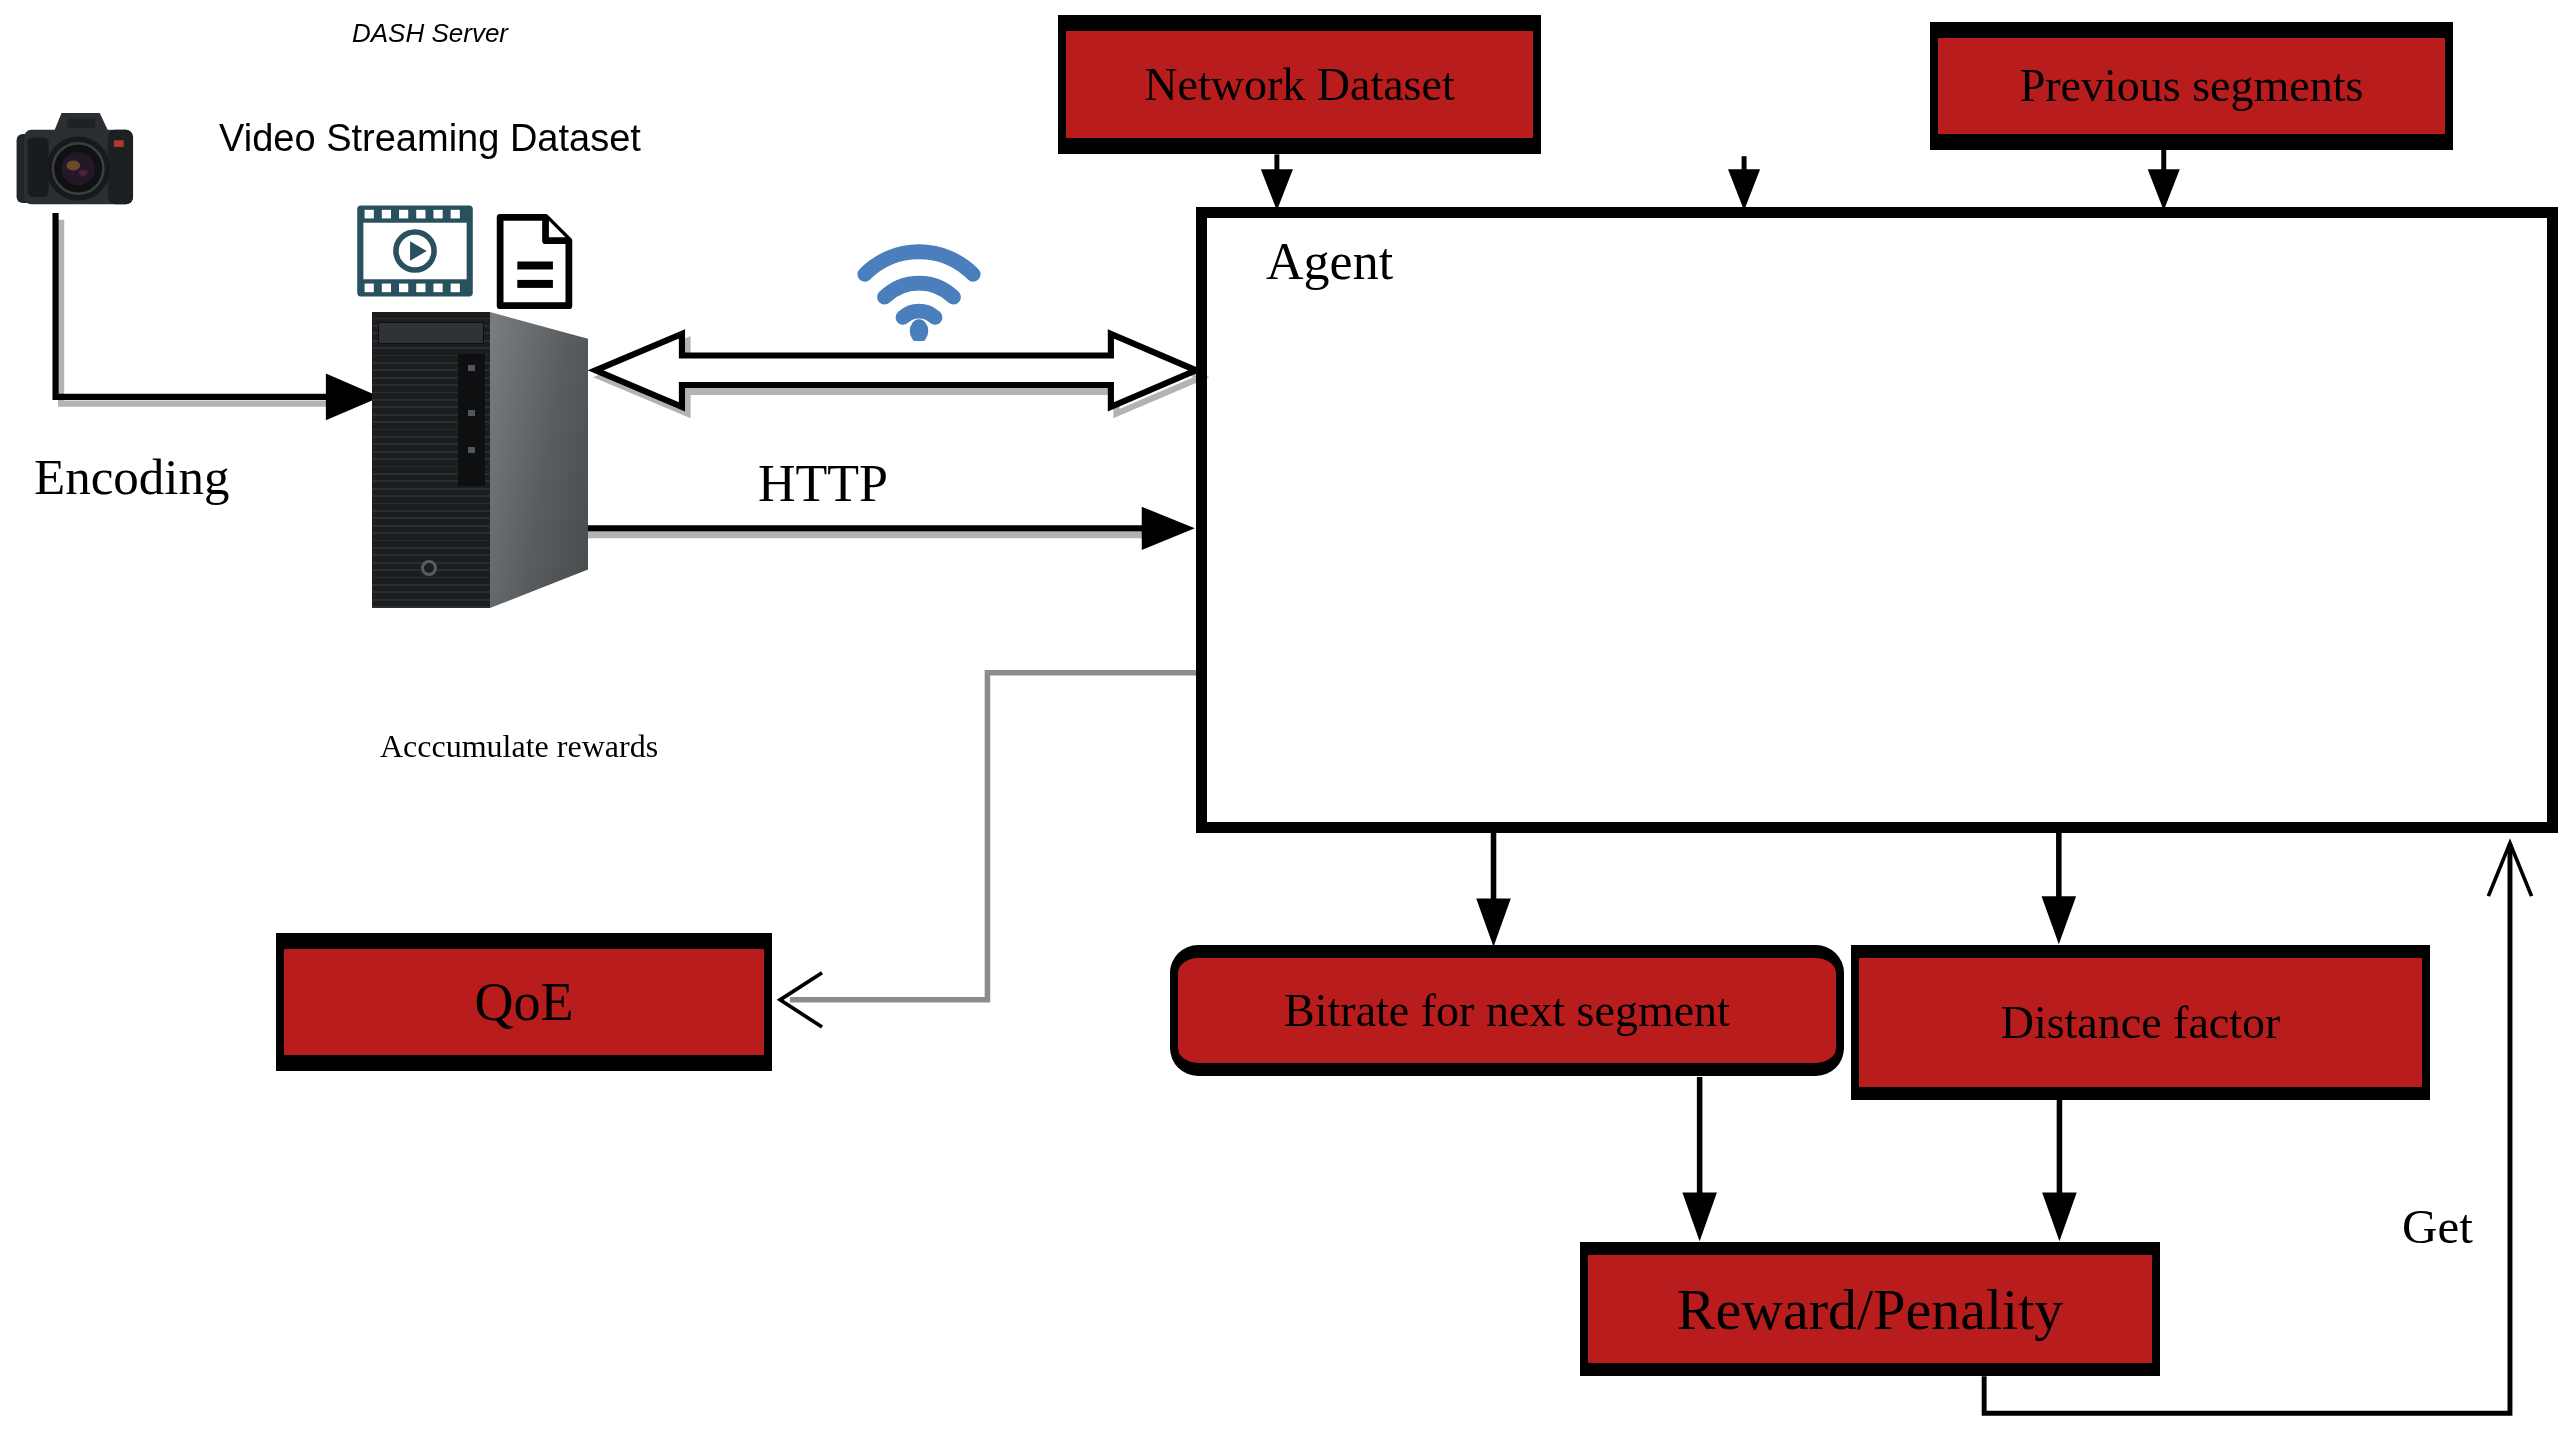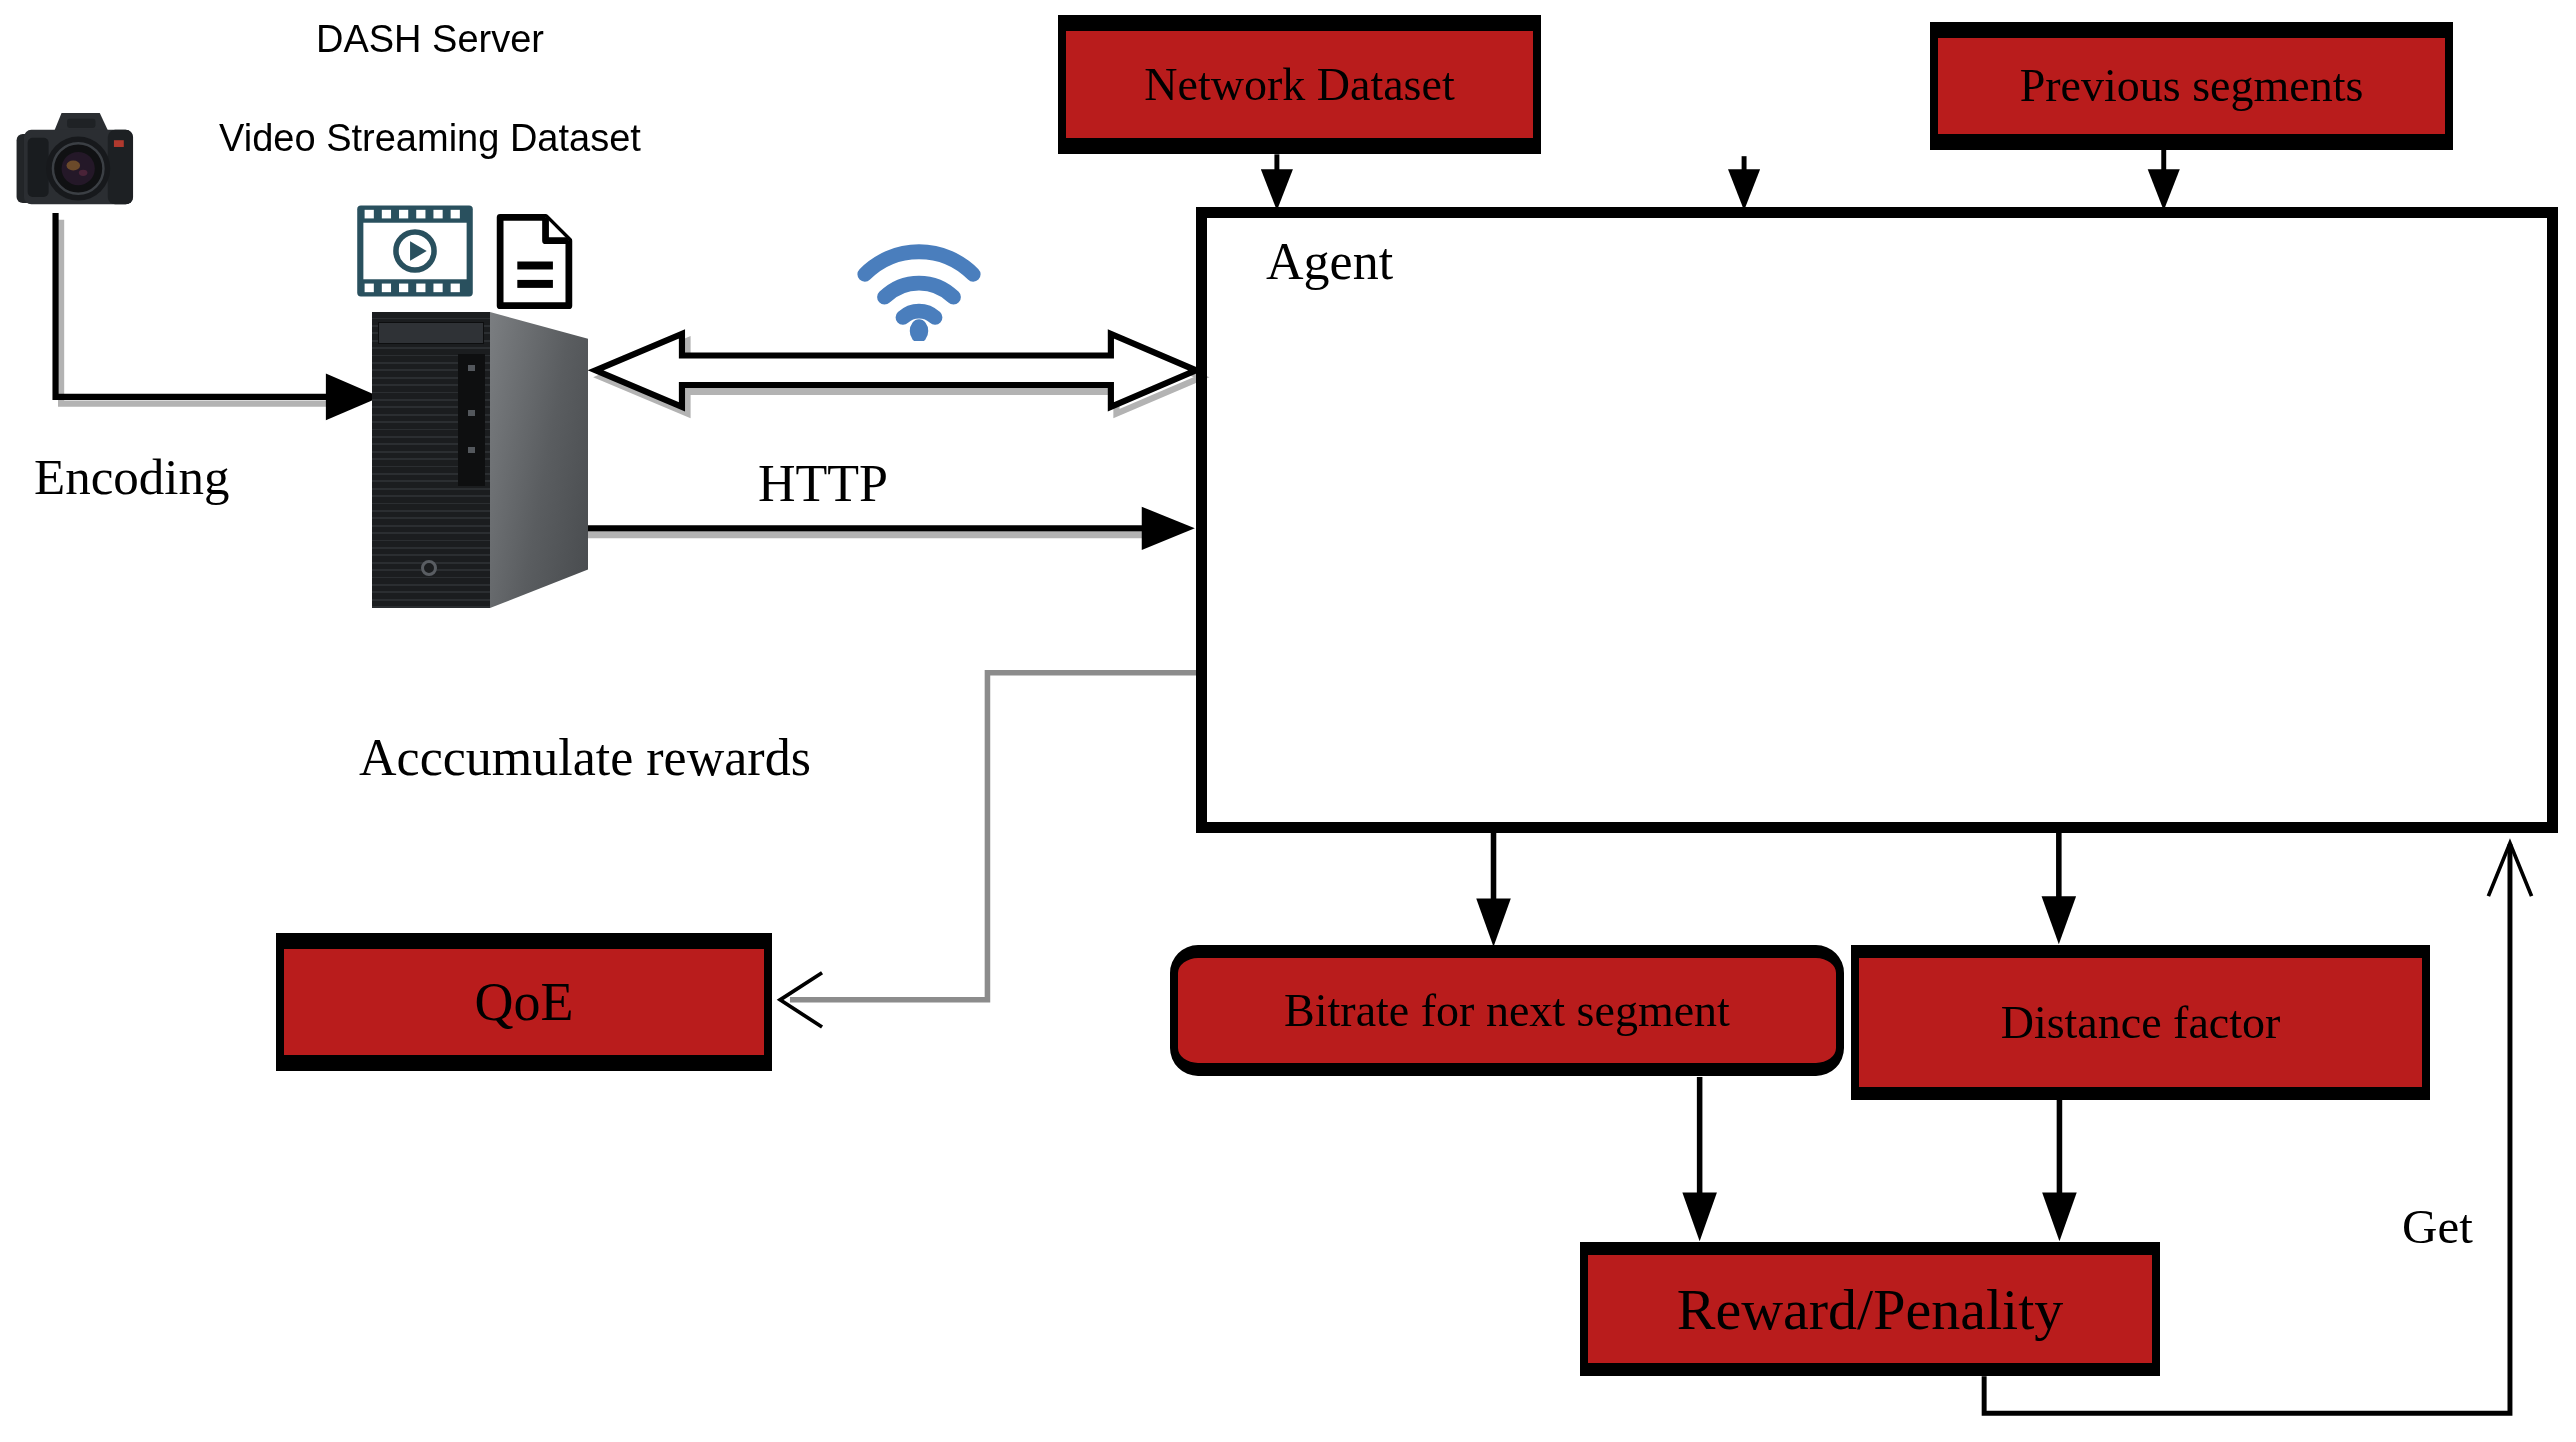--- a/index.html
+++ b/index.html
@@ -35,26 +35,26 @@
     border-width:7.4px;font-size:53px;z-index:3;
   }
   #network-box{left:1058px;top:15.4px;width:483px;height:139px;font-size:46px;}
   #buffer-box{left:1568px;top:21.6px;width:343px;height:135px;font-size:46px;}
   #previous-box{left:1930px;top:21.6px;width:523px;height:128px;font-size:46px;}
   #qoe-box{left:276px;top:933px;width:496px;height:138px;font-size:54px;}
   #bitrate-box{left:1170px;top:945px;width:674px;height:131px;font-size:46px;border-radius:28px;}
   #distance-box{left:1851px;top:945px;width:579px;height:155px;font-size:46px;}
   #reward-box{left:1580px;top:1242px;width:580px;height:134px;font-size:58px;}
 
-  #lbl-dash-server{left:245px;top:18.5px;width:370px;text-align:center;font-size:38px;}
+  #lbl-dash-server{left:245px;top:18.5px;width:370px;text-align:center;font-size:26px;font-style:italic;}
   #lbl-video-streaming{left:183px;top:118px;width:494px;text-align:center;font-size:38px;}
   #lbl-encoding{left:34px;top:449px;font-size:51px;}
   #lbl-http{left:758px;top:455px;font-size:52px;}
   #lbl-agent{left:1266px;top:233px;font-size:52px;}
-  #lbl-accumulate{left:359px;top:729px;font-size:52px;}
+  #lbl-accumulate{left:380px;top:729px;font-size:32px;}
   #lbl-decide{left:1126px;top:850px;font-size:49px;}
   #lbl-get{left:2402px;top:1200px;font-size:49px;}
 
   .icon{position:absolute;z-index:5;}
   #camera-icon{left:15.4px;top:102px;}
   #film-icon{left:356px;top:204px;}
   #doc-icon{left:494px;top:212px;}
   #wifi-icon{left:850px;top:220px;}
 
   

